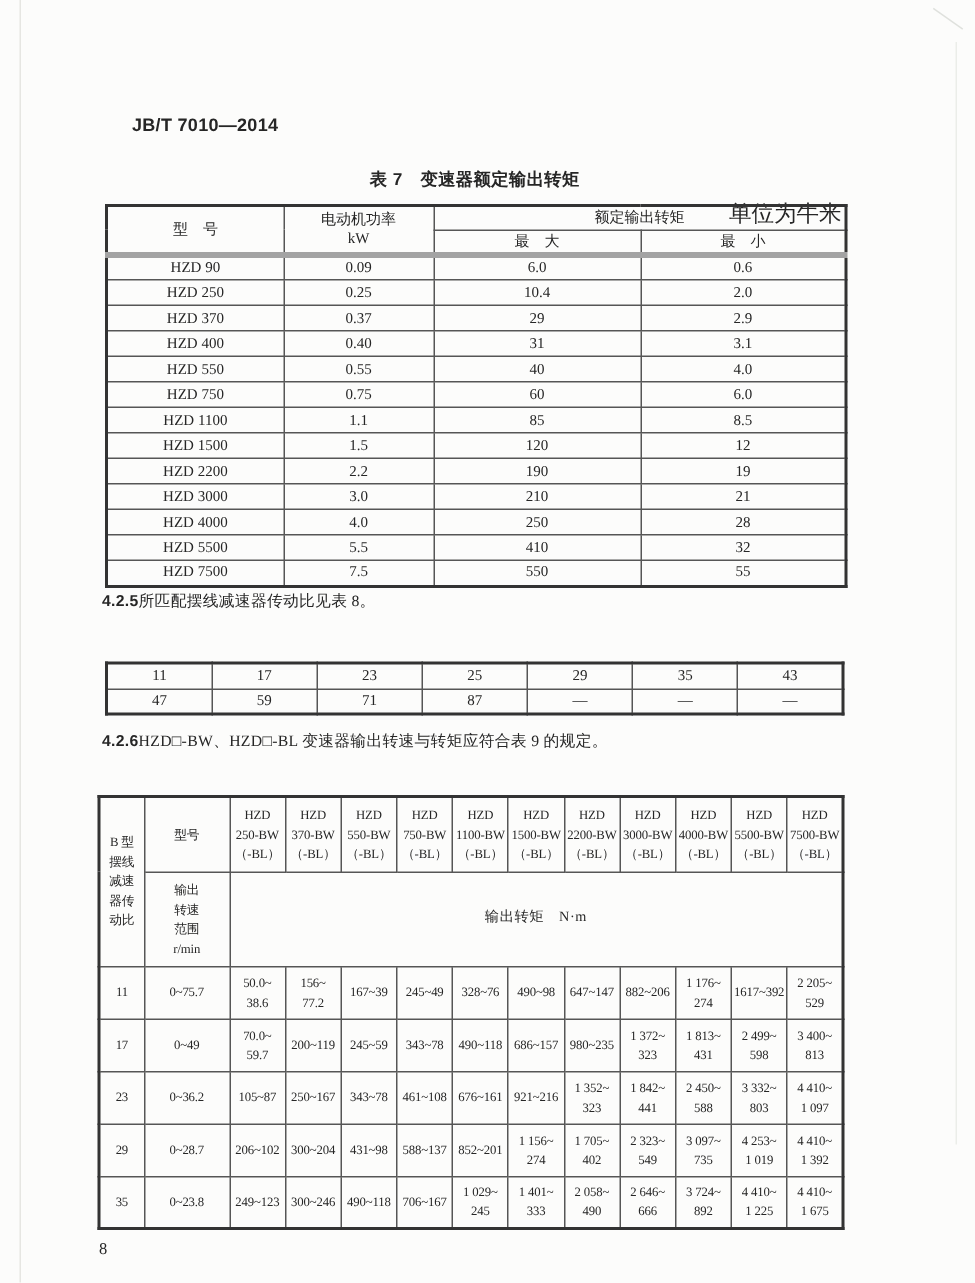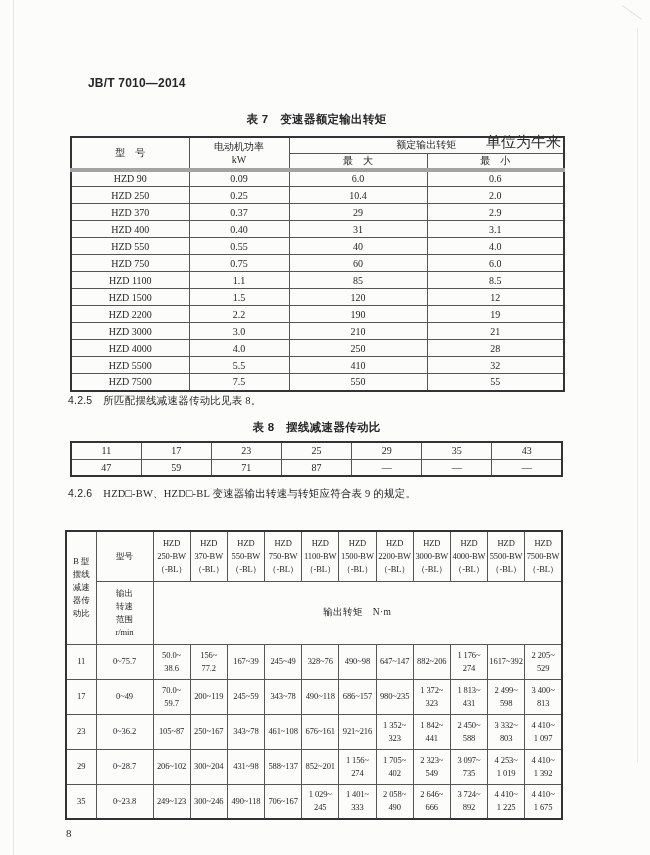--- a/index.html
+++ b/index.html
@@ -42,21 +42,21 @@
 
   
   .t7 { left: 70px; top: 136px; width: 493px; font-size: 10px; border: 2px solid #333; }
   .t7 thead th { height: 16px; }
   .t7 thead { border-bottom: 4px solid #a3a3a3; }
   .t7 tbody td { height: 17px; }
   .t7 .pre { line-height: 13px; }
 
   
   .section { position: absolute; left: 68px; font-size: 10.5px; letter-spacing: .2px; }
-  .sec-num { font-family: "Liberation Sans", "DejaVu Sans", sans-serif; font-weight: normal; margin-right: 11px; }
+  .sec-num { font-family: "Liberation Sans", "DejaVu Sans", sans-serif; font-weight: bold; margin-right: 0; }
 
   
   .t8-title { position: absolute; left: 70px; top: 420px; width: 493px; }
   .t8 { left: 70px; top: 441px; width: 493px; font-size: 10px; border: 2px solid #333; }
   .t8 td { height: 17px; }
 
   
   .t9-title { position: absolute; left: 65px; top: 507px; width: 498px; }
   .t9 { left: 65px; top: 530px; width: 498px; font-size: 8.5px; border: 2px solid #333; }
   .t9 th, .t9 td { line-height: 13px; letter-spacing: -.1px; }
@@ -181,21 +181,20 @@
           <td>550</td>
           <td>55</td>
         </tr>
       </tbody>
   </table>
 
   <div class="section" style="top:394px">
     <span class="sec-num">4.2.5</span><span>所匹配摆线减速器传动比见表 8。</span>
   </div>
 
-  <div class="tbl-title t8-title">表 8　摆线减速器传动比</div>
   <table class="t8">
     <tbody>
         <tr>
           <td>11</td>
           <td>17</td>
           <td>23</td>
           <td>25</td>
           <td>29</td>
           <td>35</td>
           <td>43</td>

